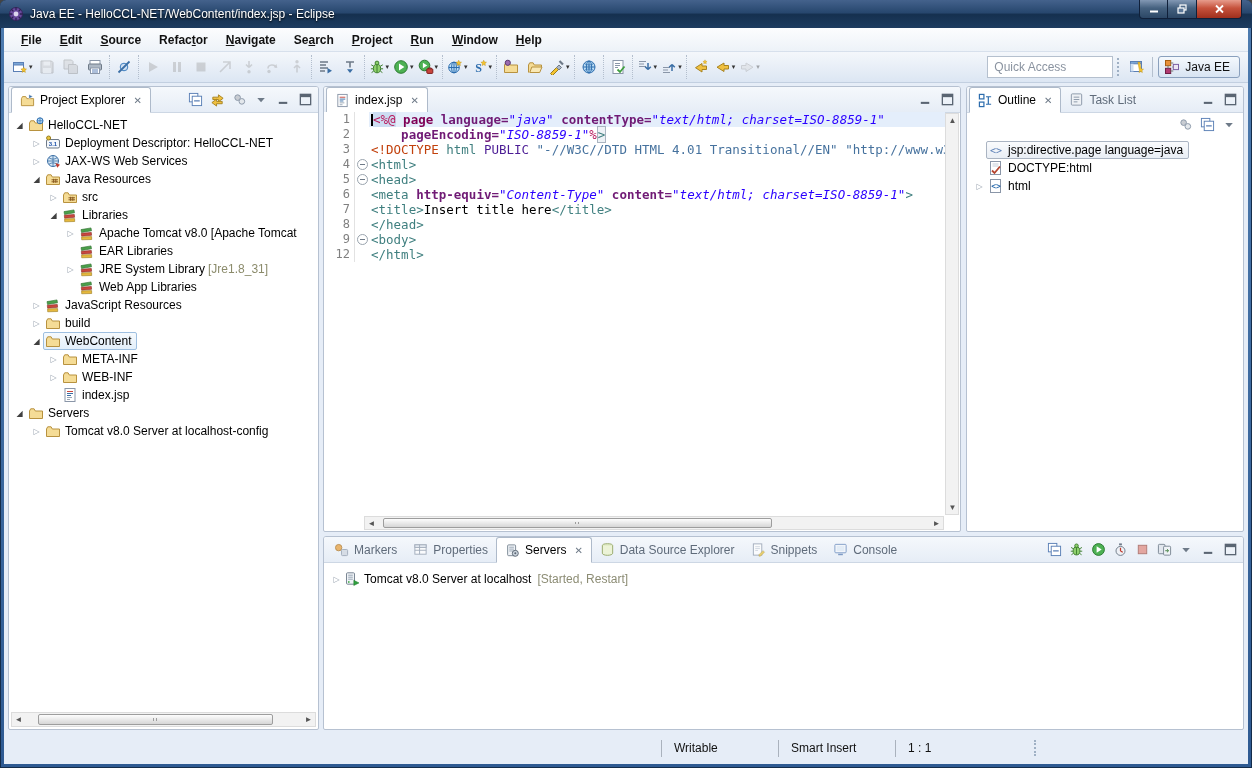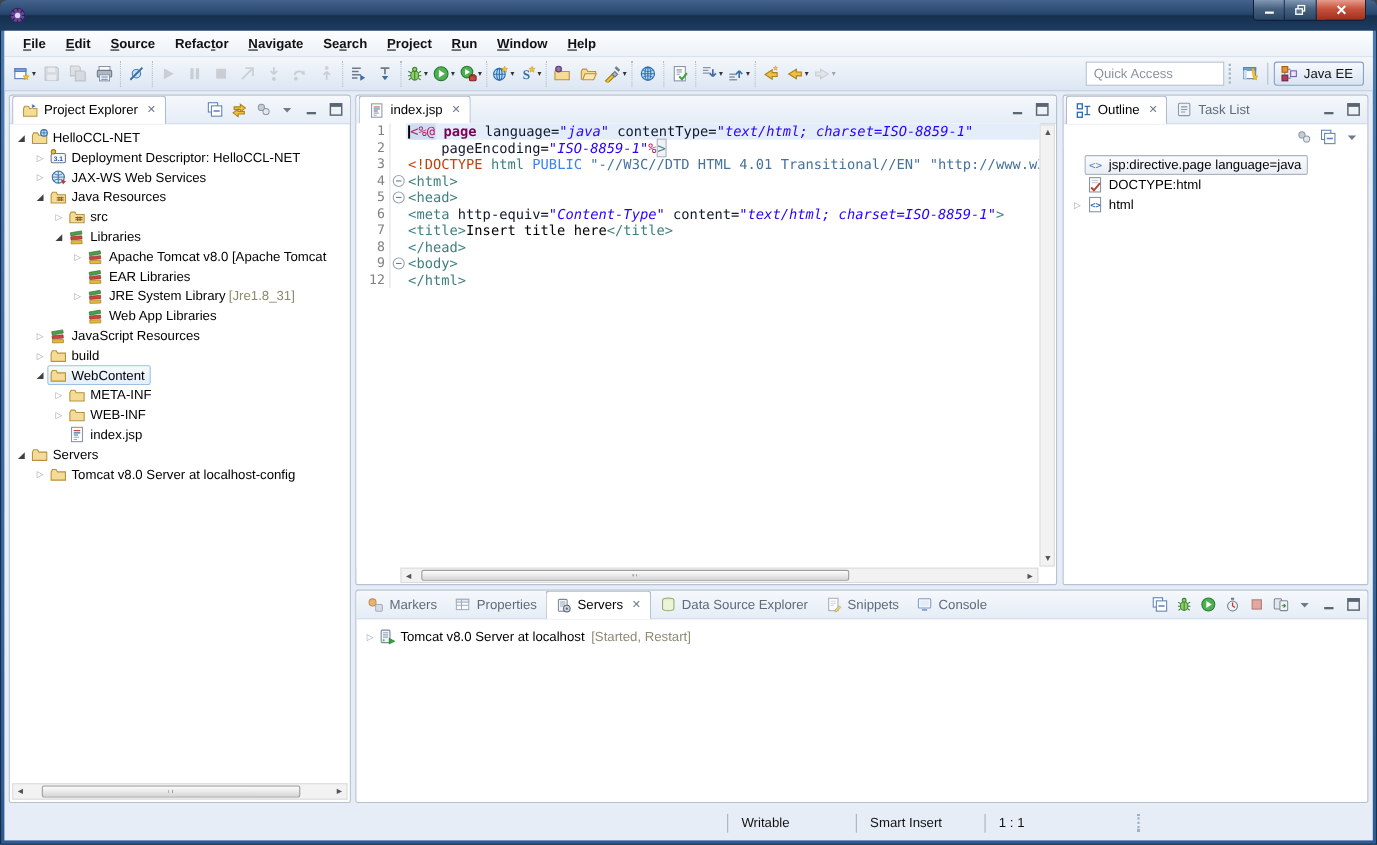--- a/index.html
+++ b/index.html
@@ -66,24 +66,24 @@
   .code-line{display:flex;height:15px;line-height:15px;font-family:"DejaVu Sans Mono","Liberation Mono",monospace;font-size:12.5px;}
   .lnum{width:26px;flex:0 0 26px;text-align:right;padding-right:4px;color:#808080;font-size:12px;border-right:1px solid #e2e2e2;}
   .lfold{width:14px;flex:0 0 14px;display:flex;align-items:center;justify-content:center;}
   .foldc{width:9px;height:9px;border:1px solid #9aa4ae;border-radius:50%;position:relative;background:#fff;}
   .foldc::after{content:"";position:absolute;left:2px;right:2px;top:3.5px;border-top:1px solid #6e7a88;}
   .ctext{flex:1;white-space:pre;padding-left:2px;}
   .code-line.cur .ctext{background:#e4eefb;}
   .tk-pl{color:#000;} .tk-txt{color:#000;}
   .tk-delim{color:#b8195c;} .tk-dsel{color:#b8195c;background:#cdddf2;}
   .tk-dir{color:#7f0055;font-weight:bold;}
-  .tk-attr{color:#0f172a;}
+  .tk-attr{color:#701a75;font-weight:bold;}
   .tk-val{color:#2a00ff;font-style:italic;}
   .tk-tag{color:#3f7f7f;}
-  .tk-doct{color:#c2410c;} .tk-pub{color:#3b82f6;} .tk-dstr{color:#46729e;}
+  .tk-doct{color:#c2410c;} .tk-pub{color:#4c1d95;} .tk-dstr{color:#46729e;}
   .tk-box{color:#3f7f7f;border:1px solid #aab4c0;background:#eef2f6;}
   .caret{display:inline-block;width:2px;height:12px;background:#000;vertical-align:-2px;}
   
   .sb{position:absolute;background:#f2f2f2;border:1px solid #dcdcdc;box-sizing:border-box;}
   .sb .ar{position:absolute;color:#555;font-size:8px;line-height:13px;text-align:center;width:13px;height:13px;}
   .sb-h .thumb{position:absolute;top:1px;bottom:1px;border:1px solid #9d9d9d;border-radius:2px;
                background:linear-gradient(#fdfdfd,#d6d6d6);}
   .thumb::after{content:"";position:absolute;left:50%;top:3px;bottom:3px;width:6px;margin-left:-3px;
                 background:repeating-linear-gradient(90deg,#9d9d9d 0 1px,transparent 1px 3px);}
   
@@ -107,20 +107,21 @@
   <div class="titlebar">
     <span class="icon">
         <svg viewBox="0 0 16 16">
           <circle cx="8" cy="8" r="6.5" fill="#6a4a9e" stroke="#35265c"></circle>
           <circle cx="8" cy="8" r="2.4" fill="#ddd6ee"></circle>
           <g stroke="#2e2152" stroke-width="1.3">
             <path d="M8 1.3v3M8 11.7v3M1.3 8h3M11.7 8h3M3.3 3.3l2.1 2.1M10.6 10.6l2.1 2.1M12.7 3.3l-2.1 2.1M5.4 10.6l-2.1 2.1"></path>
           </g>
         </svg>
       </span>
+    <span class="titletext">Java EE - HelloCCL-NET/WebContent/index.jsp - Eclipse</span>
   </div>
   <div class="winbtns">
     <div class="wbtn min">
         <svg width="10" height="10" viewBox="0 0 10 10">
           <rect x="1" y="6.5" width="8" height="2" fill="#fff"></rect>
         </svg>
       </div>
     <div class="wbtn res">
         <svg width="11" height="10" viewBox="0 0 11 10">
           <rect x="3" y="1" width="6" height="5" fill="none" stroke="#fff" stroke-width="1.2"></rect>

